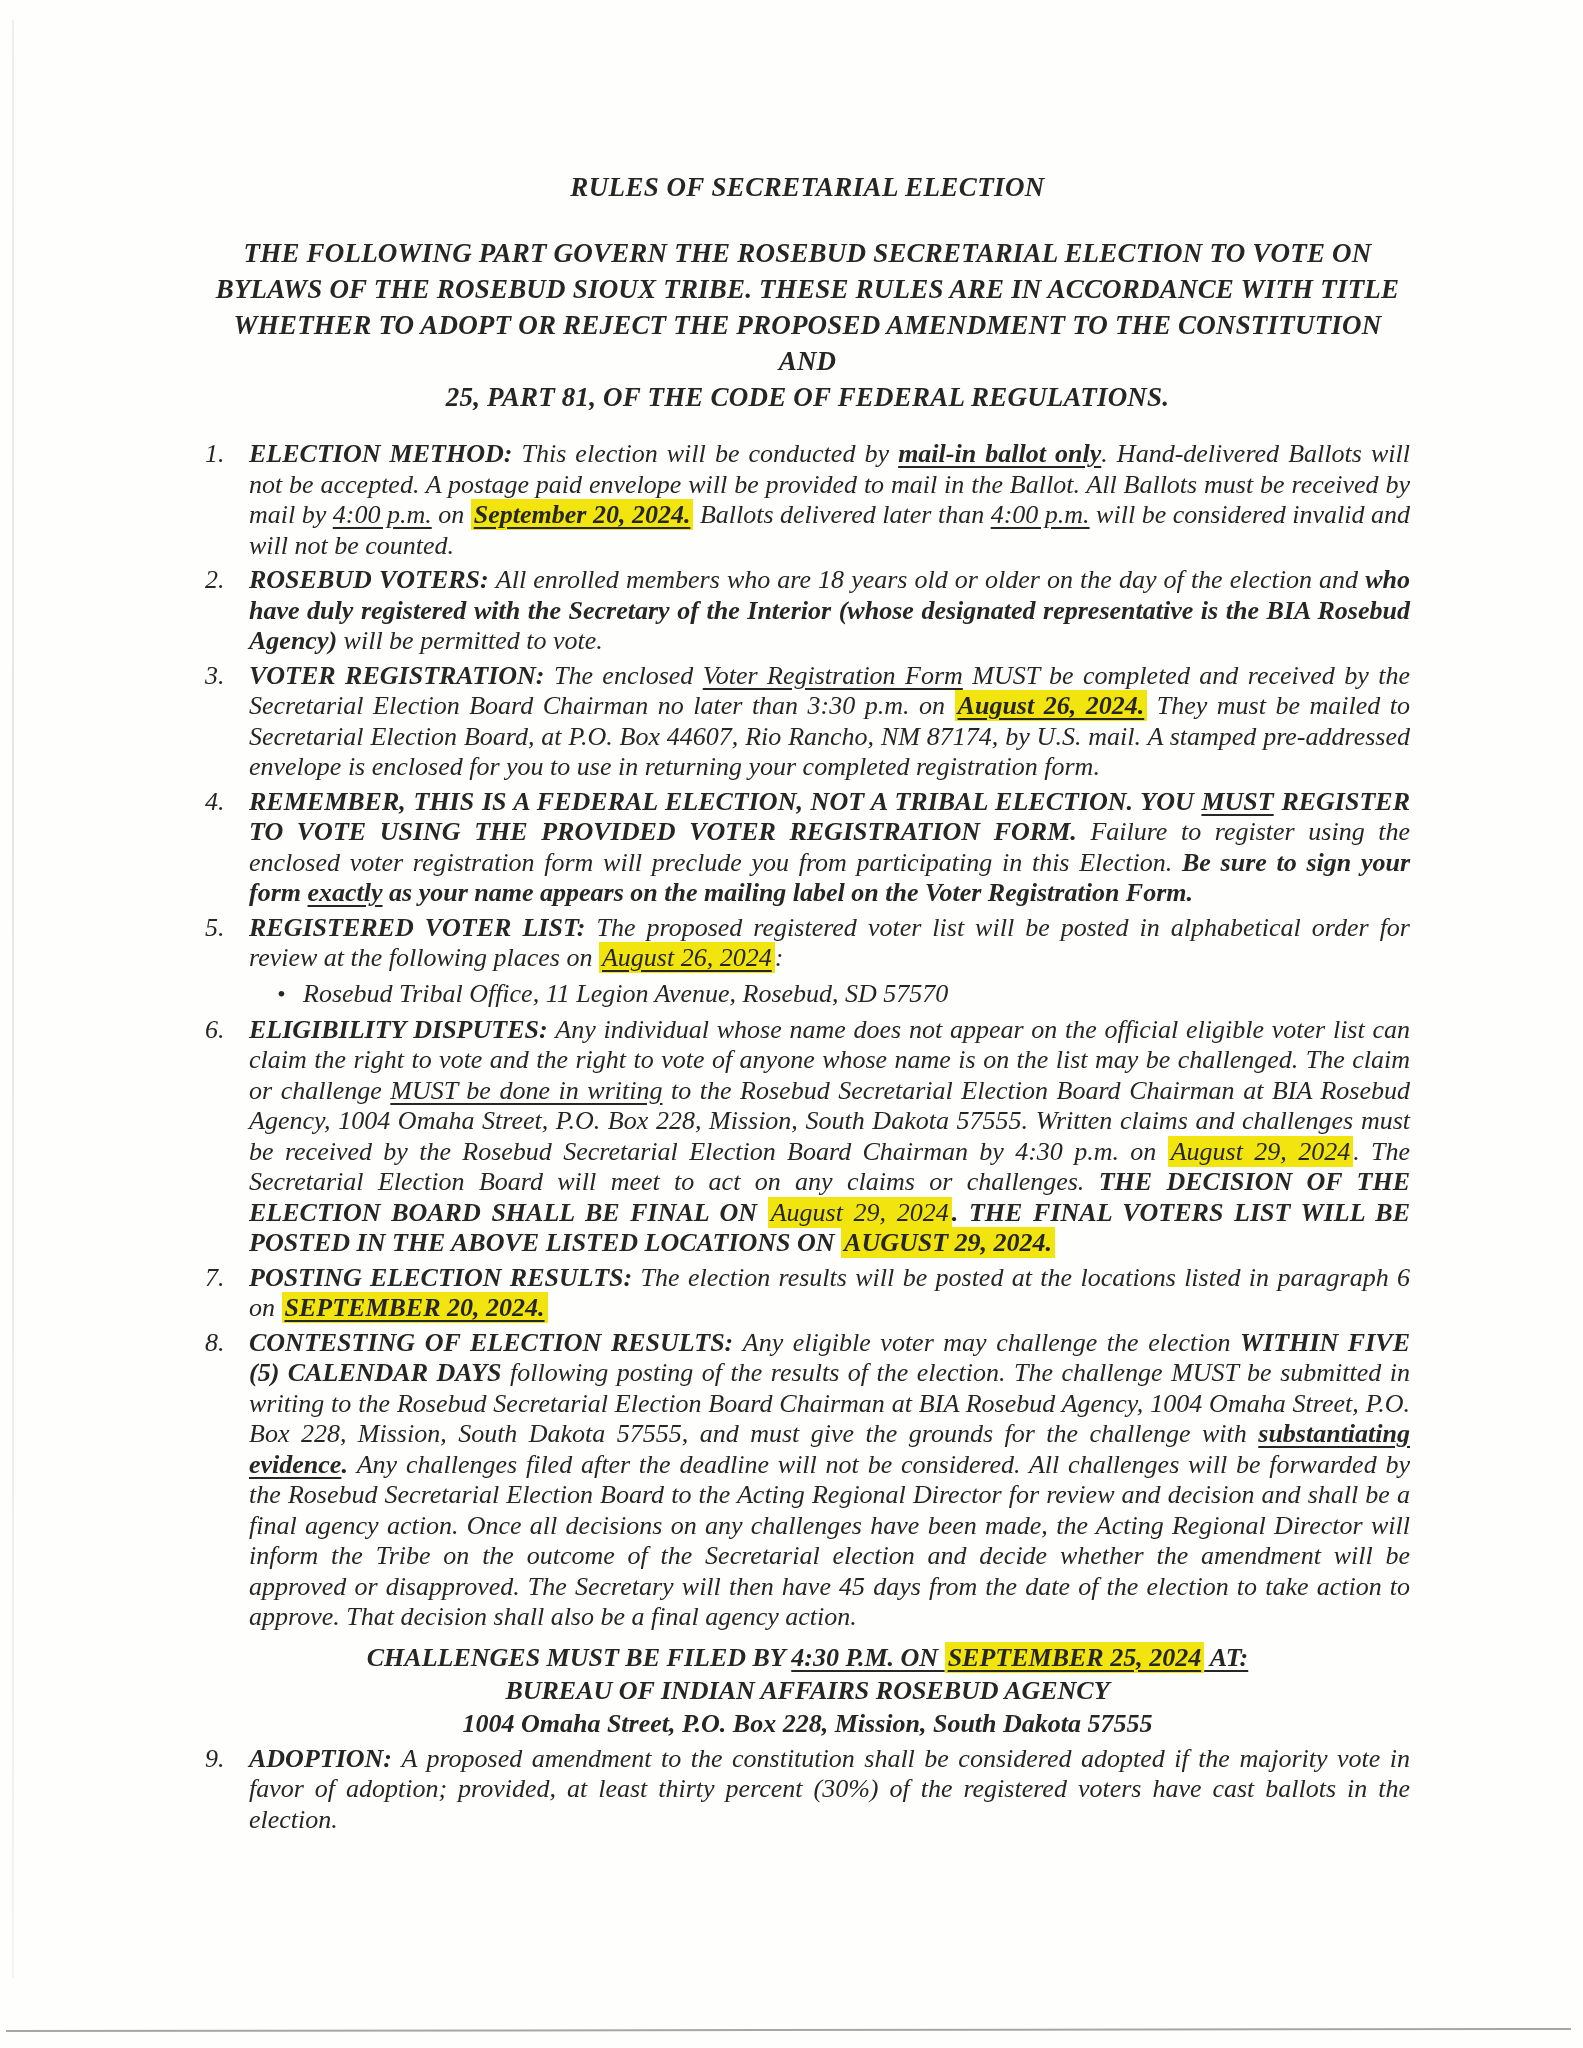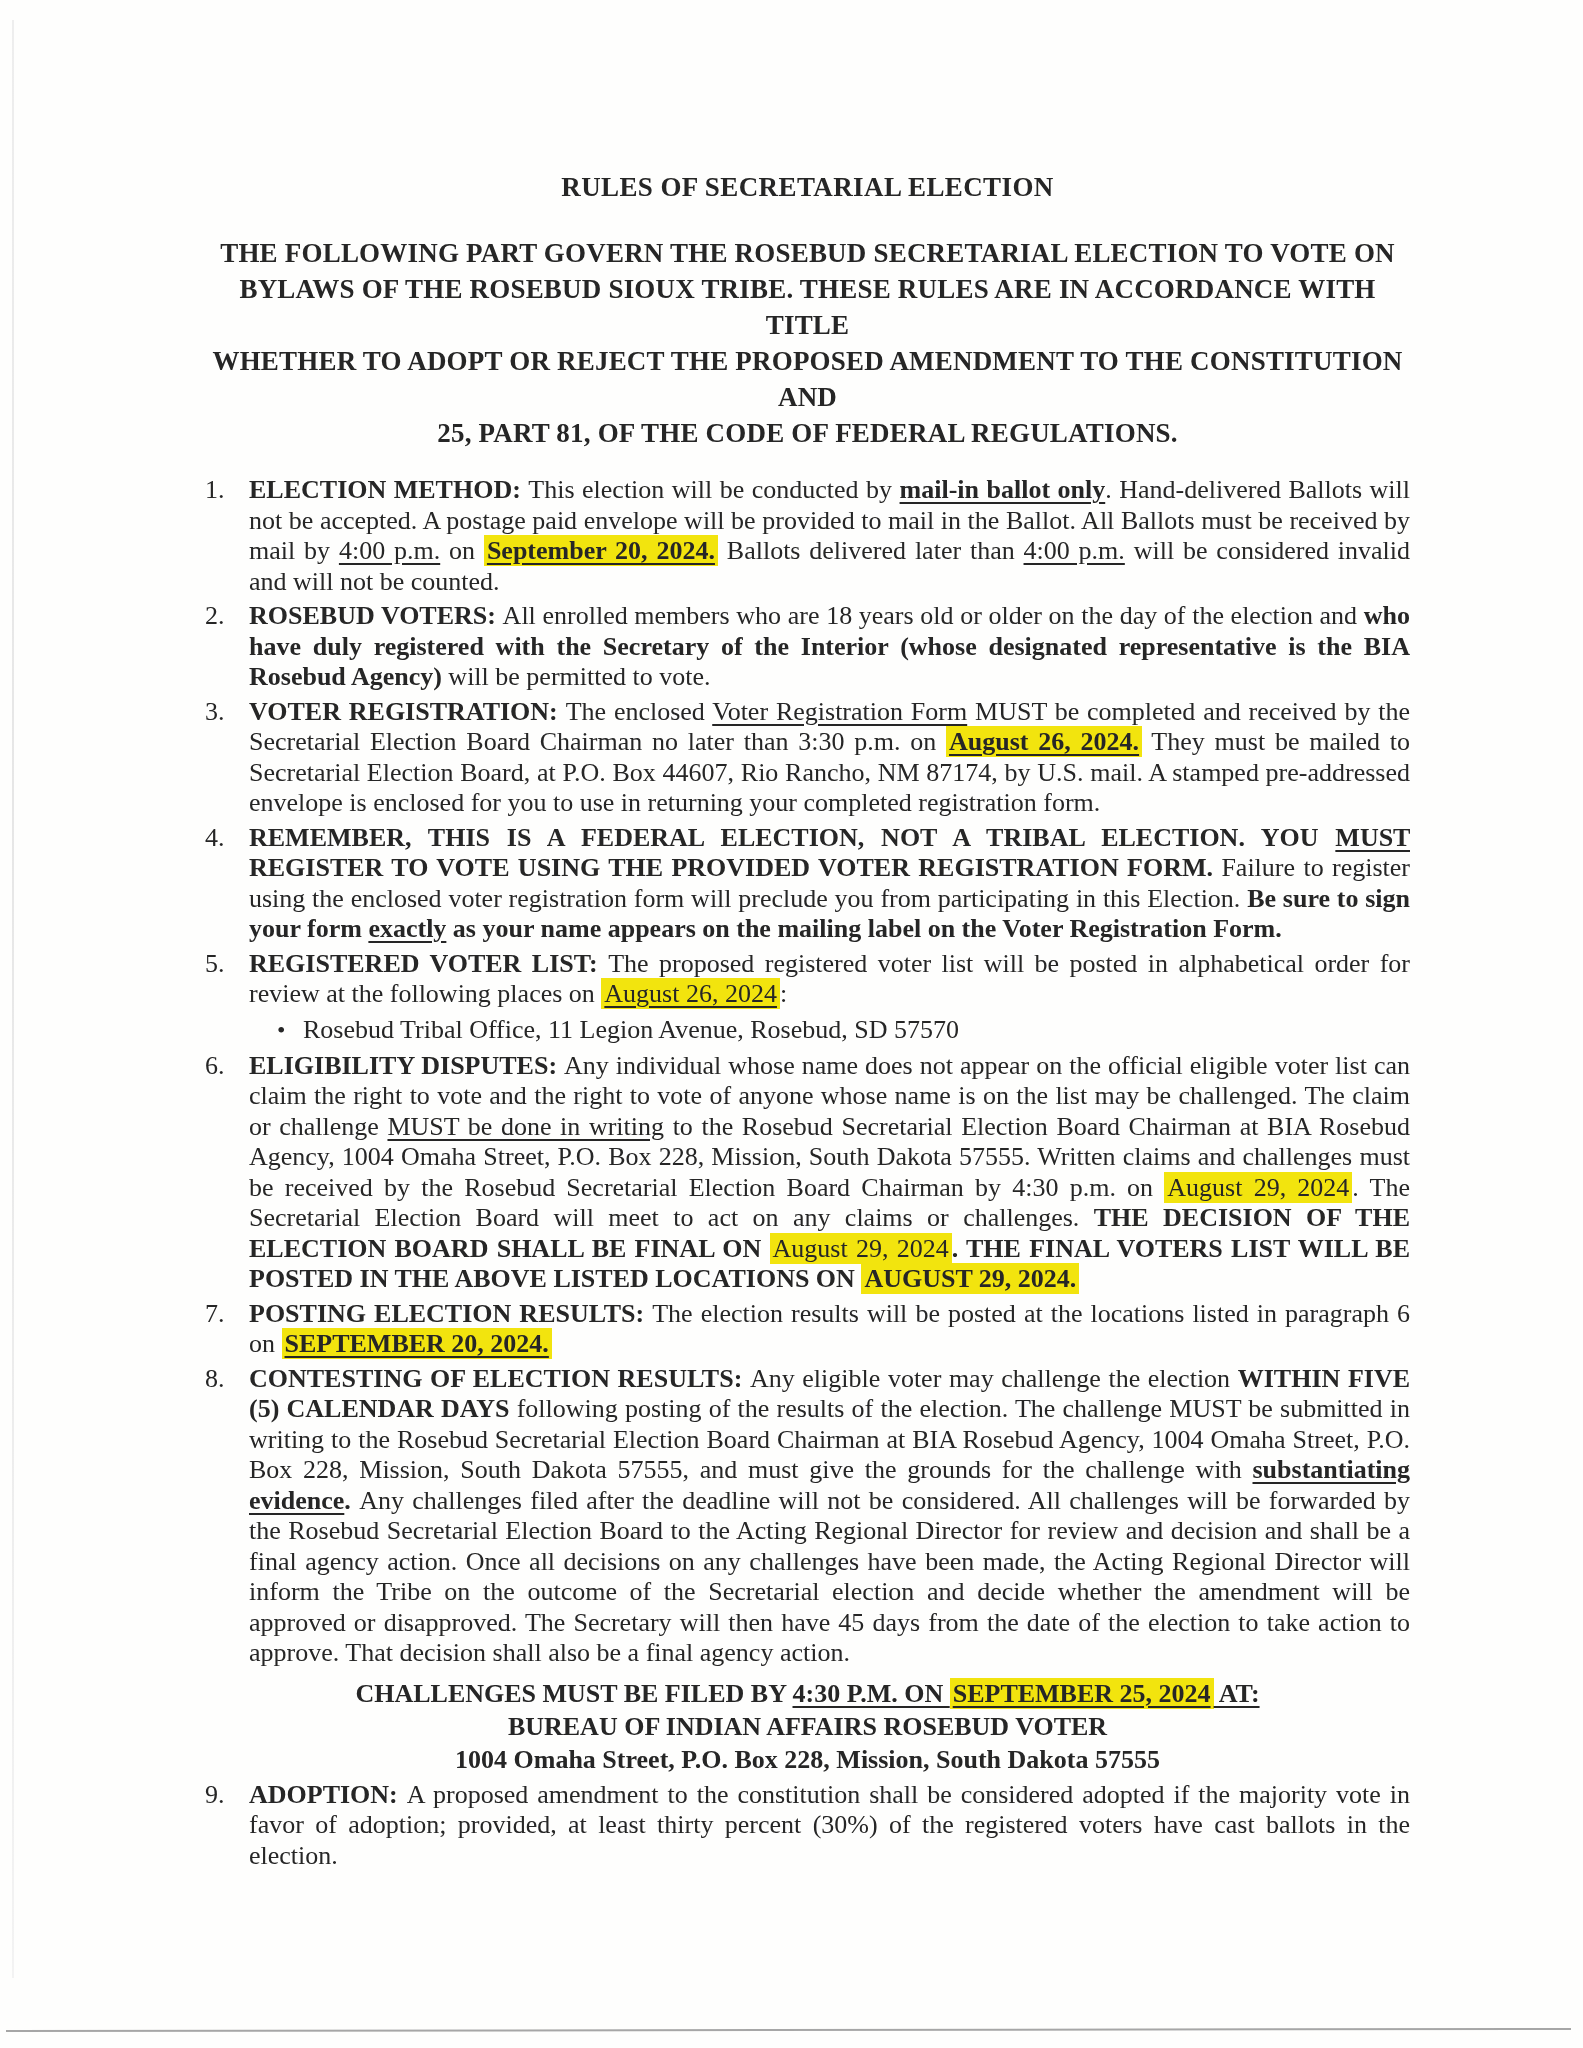--- a/index.html
+++ b/index.html
@@ -6,20 +6,21 @@
   * { box-sizing: border-box; }
   html, body { margin: 0; padding: 0; background: #ffffff; }
   .page {
     position: relative;
     width: 1583px;
     height: 2048px;
     background: #fefefd;
     overflow: hidden;
     font-family: "Liberation Serif", "DejaVu Serif", serif;
     color: var(--ink);
+    font-style: italic;
   }
   .scan-edge-left {
     position: absolute; left: 12px; top: 20px; bottom: 70px;
     width: 2px; background: linear-gradient(#eee, #e6e6e6 40%, #f3f3f3);
   }
   .scan-edge-bottom {
     position: absolute; left: 6px; right: 12px; top: 2029px;
     height: 2px; background: #a6a6a6; transform: rotate(-0.08deg);
   }
   .content {
@@ -98,21 +99,21 @@
           <li><span class="dot">•</span><span>Rosebud Tribal Office, 11 Legion Avenue, Rosebud, SD 57570</span></li>
         </ul>
       </li>
 
       <li><span class="num">6.</span><span><span class="b">ELIGIBILITY DISPUTES: </span><span>Any individual whose name does not appear on the official eligible voter list can claim the right to vote and the right to vote of anyone whose name is on the list may be challenged. The claim or challenge </span><span class="u">MUST be done in writing</span><span> to the Rosebud Secretarial Election Board Chairman at BIA Rosebud Agency, 1004 Omaha Street, P.O. Box 228, Mission, South Dakota 57555. Written claims and challenges must be received by the Rosebud Secretarial Election Board Chairman by 4:30 p.m. on </span><span class="h">August 29, 2024</span><span>. The Secretarial Election Board will meet to act on any claims or challenges. </span><span class="b">THE DECISION OF THE ELECTION BOARD SHALL BE FINAL ON </span><span class="h">August 29, 2024</span><span class="b">. </span><span class="b">THE FINAL VOTERS LIST WILL BE POSTED IN THE ABOVE LISTED LOCATIONS ON </span><span class="b h">AUGUST 29, 2024.</span></span></li>
 
       <li><span class="num">7.</span><span><span class="b">POSTING ELECTION RESULTS: </span><span>The election results will be posted at the locations listed in paragraph 6 on </span><span class="b u h">SEPTEMBER 20, 2024.</span></span></li>
 
       <li><span class="num">8.</span><span><span class="b">CONTESTING OF ELECTION RESULTS: </span><span>Any eligible voter may challenge the election </span><span class="b">WITHIN FIVE (5) CALENDAR DAYS </span><span>following posting of the results of the election. The challenge MUST be submitted in writing to the Rosebud Secretarial Election Board Chairman at BIA Rosebud Agency, 1004 Omaha Street, P.O. Box 228, Mission, South Dakota 57555, and must give the grounds for the challenge with </span><span class="b u">substantiating evidence</span><span class="b">. </span><span>Any challenges filed after the deadline will not be considered. All challenges will be forwarded by the Rosebud Secretarial Election Board to the Acting Regional Director for review and decision and shall be a final agency action. Once all decisions on any challenges have been made, the Acting Regional Director will inform the Tribe on the outcome of the Secretarial election and decide whether the amendment will be approved or disapproved. The Secretary will then have 45 days from the date of the election to take action to approve. That decision shall also be a final agency action.</span></span>
         <div class="cline first"><span class="b">CHALLENGES MUST BE FILED BY </span><span class="b u">4:30 P.M. ON </span><span class="b u h">SEPTEMBER 25, 2024</span><span class="b u"> AT:</span></div>
-        <div class="cline"><span class="b">BUREAU OF INDIAN AFFAIRS ROSEBUD VOTER</span></div>
+        <div class="cline"><span class="b">BUREAU OF INDIAN AFFAIRS ROSEBUD AGENCY</span></div>
         <div class="cline"><span class="b">1004 Omaha Street, P.O. Box 228, Mission, South Dakota 57555</span></div>
       </li>
 
       <li><span class="num">9.</span><span><span class="b">ADOPTION: </span><span>A proposed amendment to the constitution shall be considered adopted if the majority vote in favor of adoption; provided, at least thirty percent (30%) of the registered voters have cast ballots in the election.</span></span></li>
 
     </ol>
   </div>
 
   <div class="scan-edge-bottom"></div>
 </div>

